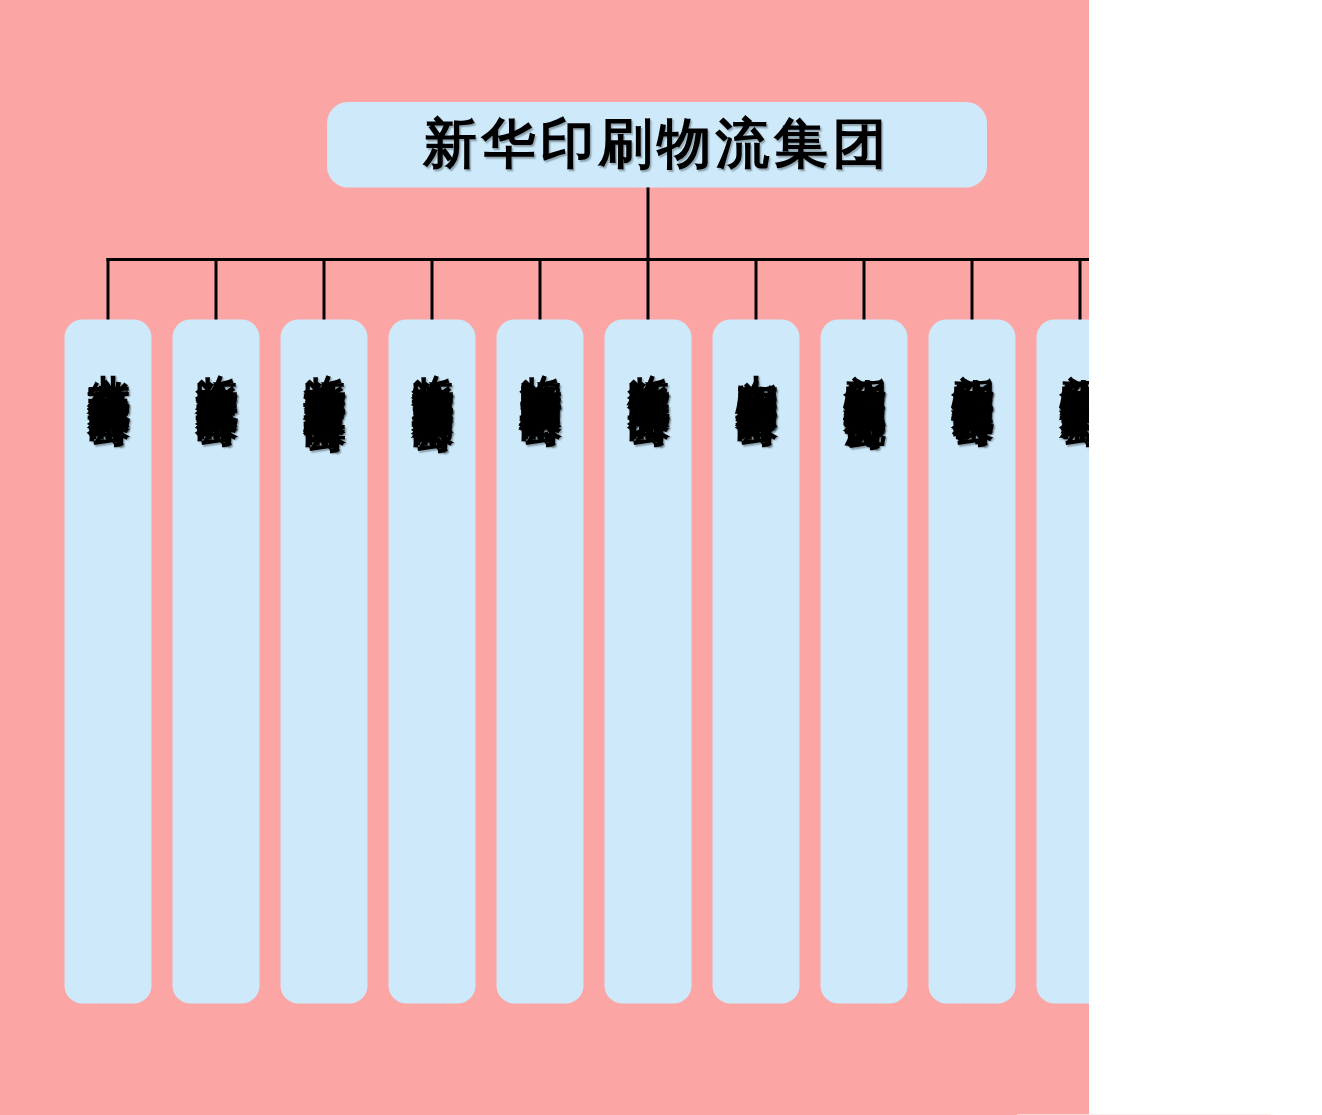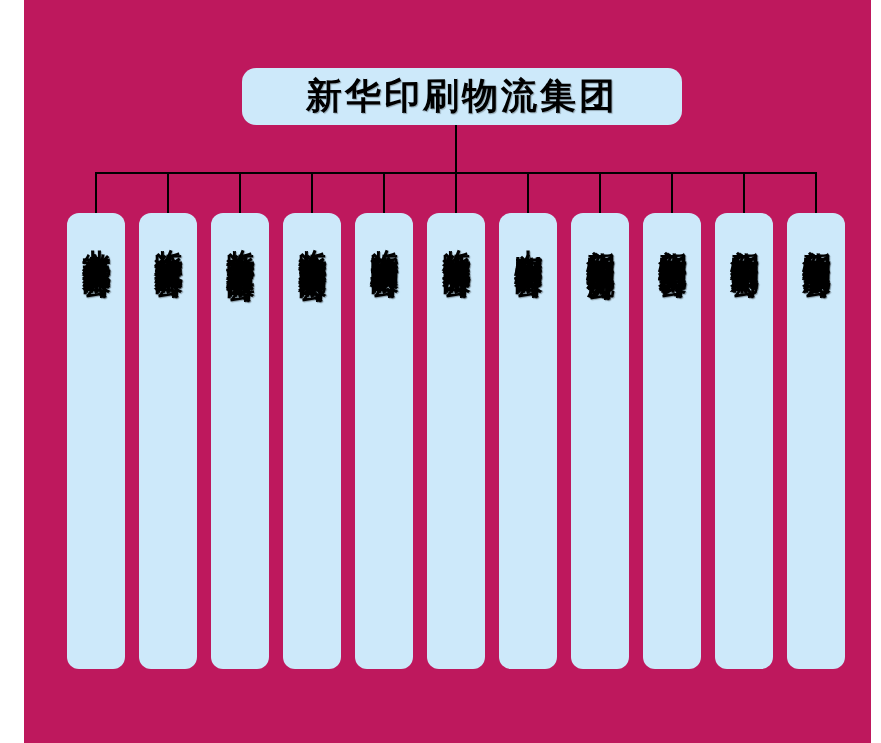--- a/index.html
+++ b/index.html
@@ -3,25 +3,24 @@
 <meta charset="utf-8">
 <style>
   html, body {
     margin: 0;
     padding: 0;
     background: #ffffff;
     font-family: "DejaVu Sans", "Liberation Sans", sans-serif;
   }
   #canvas {
     position: relative;
-    width: 847px;
+    width: 726px;
     height: 743px;
-    background: #be185d;
+    background: #fca5a5;
     overflow: hidden;
-    margin-left: 24px;
   }
   
   .title-box {
     position: absolute;
     left: 218px;
     top: 68px;
     width: 440px;
     height: 57px;
     background: #cde9fa;
     border-radius: 14px;

